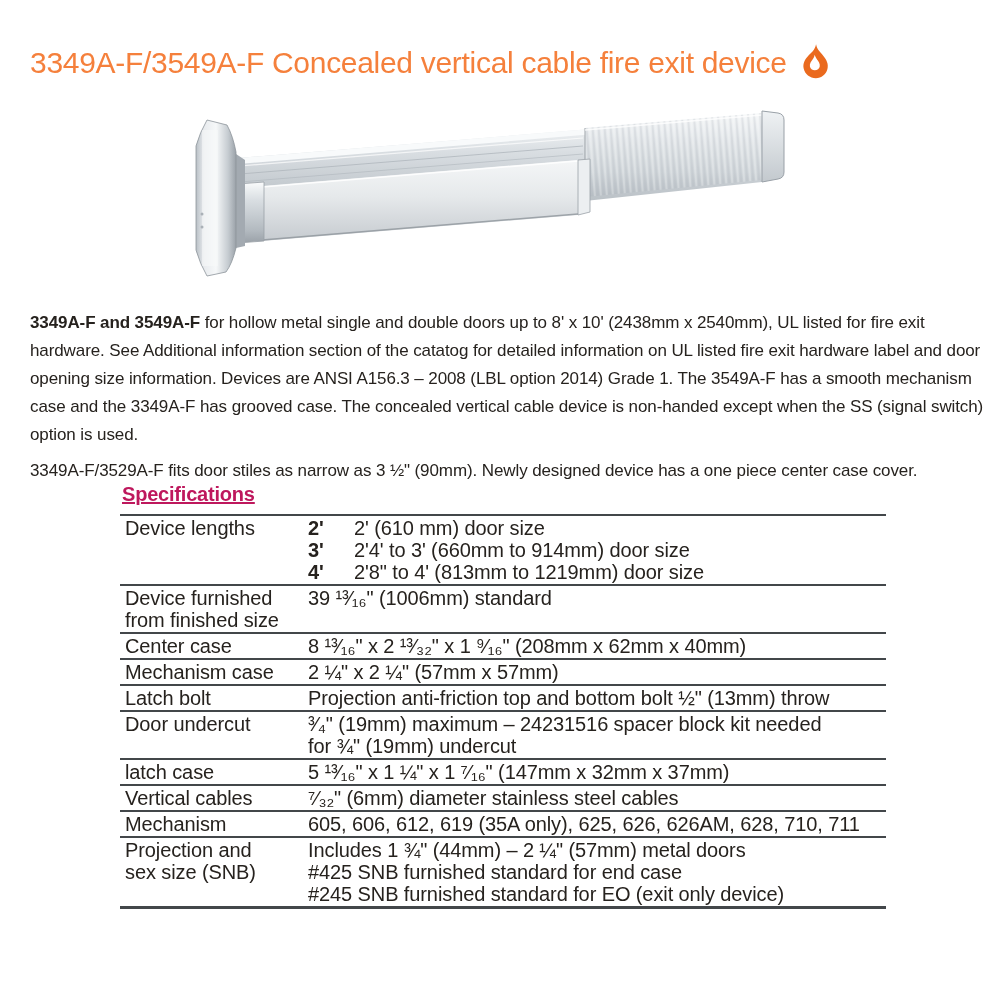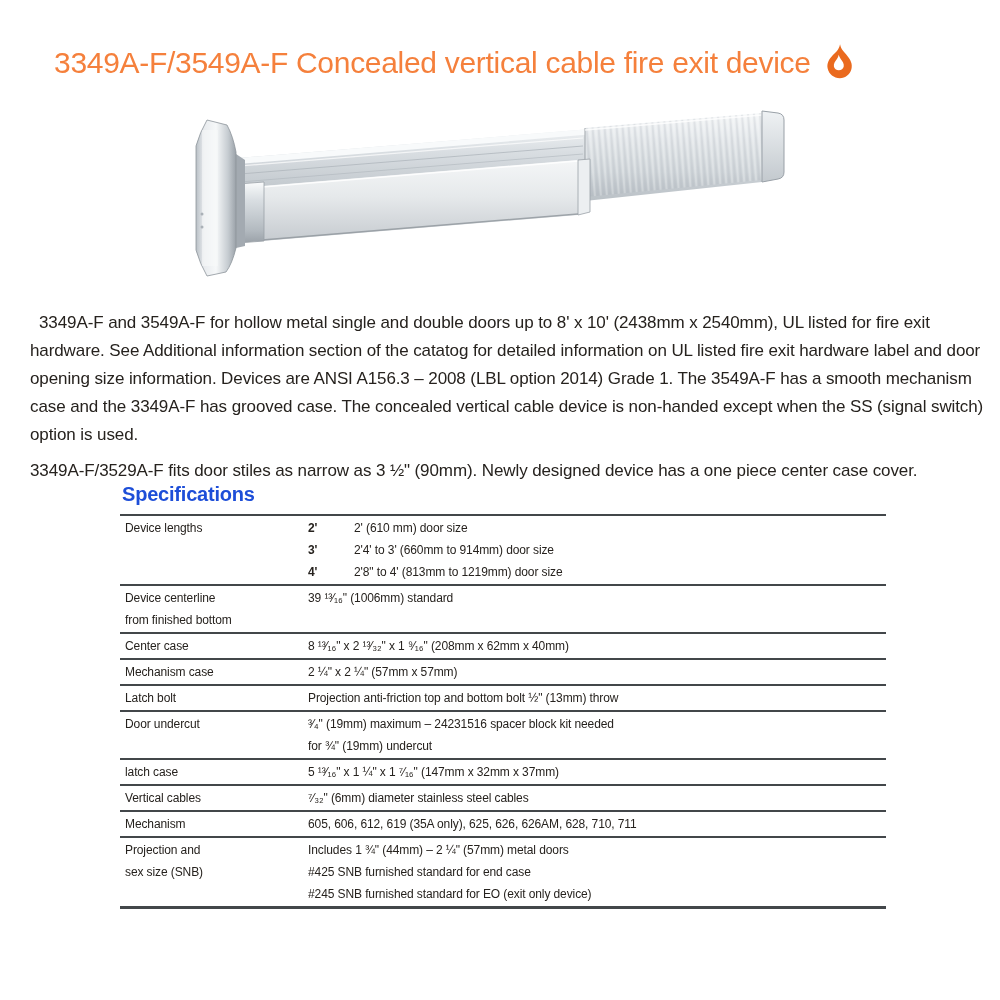--- a/index.html
+++ b/index.html
@@ -3,36 +3,36 @@
 <meta charset="utf-8">
 <title>Spec Sheet</title>
 <style>
   html,body{margin:0;padding:0;background:#ffffff;}
   .page{
     position:relative;width:1000px;height:1000px;background:#ffffff;overflow:hidden;
     font-family:"Liberation Sans","DejaVu Sans",sans-serif;color:#26221e;
   }
   .title-row{
     position:absolute;left:30px;top:44px;display:flex;align-items:center;gap:15px;
-    font-size:30px;font-weight:400;letter-spacing:-0.3px;color:#f5803c;white-space:nowrap;margin-left:24px;
+    font-size:30px;font-weight:400;letter-spacing:-0.3px;color:#f5803c;white-space:nowrap;
   }
   .flame{width:29px;height:38px;flex:none;}
   .product-wrap{position:absolute;left:150px;top:100px;width:700px;height:190px;}
   .body-para{
     position:absolute;left:30px;width:958px;font-size:17px;line-height:28px;letter-spacing:-0.1px;
   }
   .p1{top:292px;}
   .p2{top:440px;}
-  .body-para strong{font-weight:400;margin-left:9px;}
+  .body-para strong{font-weight:700;}
   .spec-heading{
-    position:absolute;left:122px;top:483px;font-size:20px;font-weight:700;color:#1d4ed8;letter-spacing:-0.2px;
+    position:absolute;left:122px;top:483px;font-size:20px;font-weight:700;color:#be185d;letter-spacing:-0.2px;text-decoration:underline;
   }
   .spec-table{
     position:absolute;left:120px;top:514px;width:766px;
-    font-size:12px;line-height:22px;border-bottom:3px solid #43474a;letter-spacing:-0.1px;
+    font-size:20px;line-height:22px;border-bottom:3px solid #43474a;letter-spacing:-0.1px;
   }
   .spec-row{display:flex;border-top:2px solid #43474a;padding:1px 0;}
   .spec-label{width:183px;flex:none;padding-left:5px;}
   .spec-value{flex:1;}
   .size-key{display:inline-block;width:46px;font-weight:700;}
 </style>
 </head>
 <body>
 
 <div class="page">
@@ -127,22 +127,22 @@
       </div>
       <div class="spec-value">
         <div><span class="size-key">2'</span><span>2' (610 mm) door size</span></div>
         <div><span class="size-key">3'</span><span>2'4' to 3' (660mm to 914mm) door size</span></div>
         <div><span class="size-key">4'</span><span>2'8" to 4' (813mm to 1219mm) door size</span></div>
       </div>
     </div>
 
     <div class="spec-row">
       <div class="spec-label">
-        <div>Device centerline</div>
-        <div>from finished bottom</div>
+        <div>Device furnished</div>
+        <div>from finished size</div>
       </div>
       <div class="spec-value">
         <div>39 ¹³⁄₁₆" (1006mm) standard</div>
       </div>
     </div>
 
     <div class="spec-row">
       <div class="spec-label">
         <div>Center case</div>
       </div>

